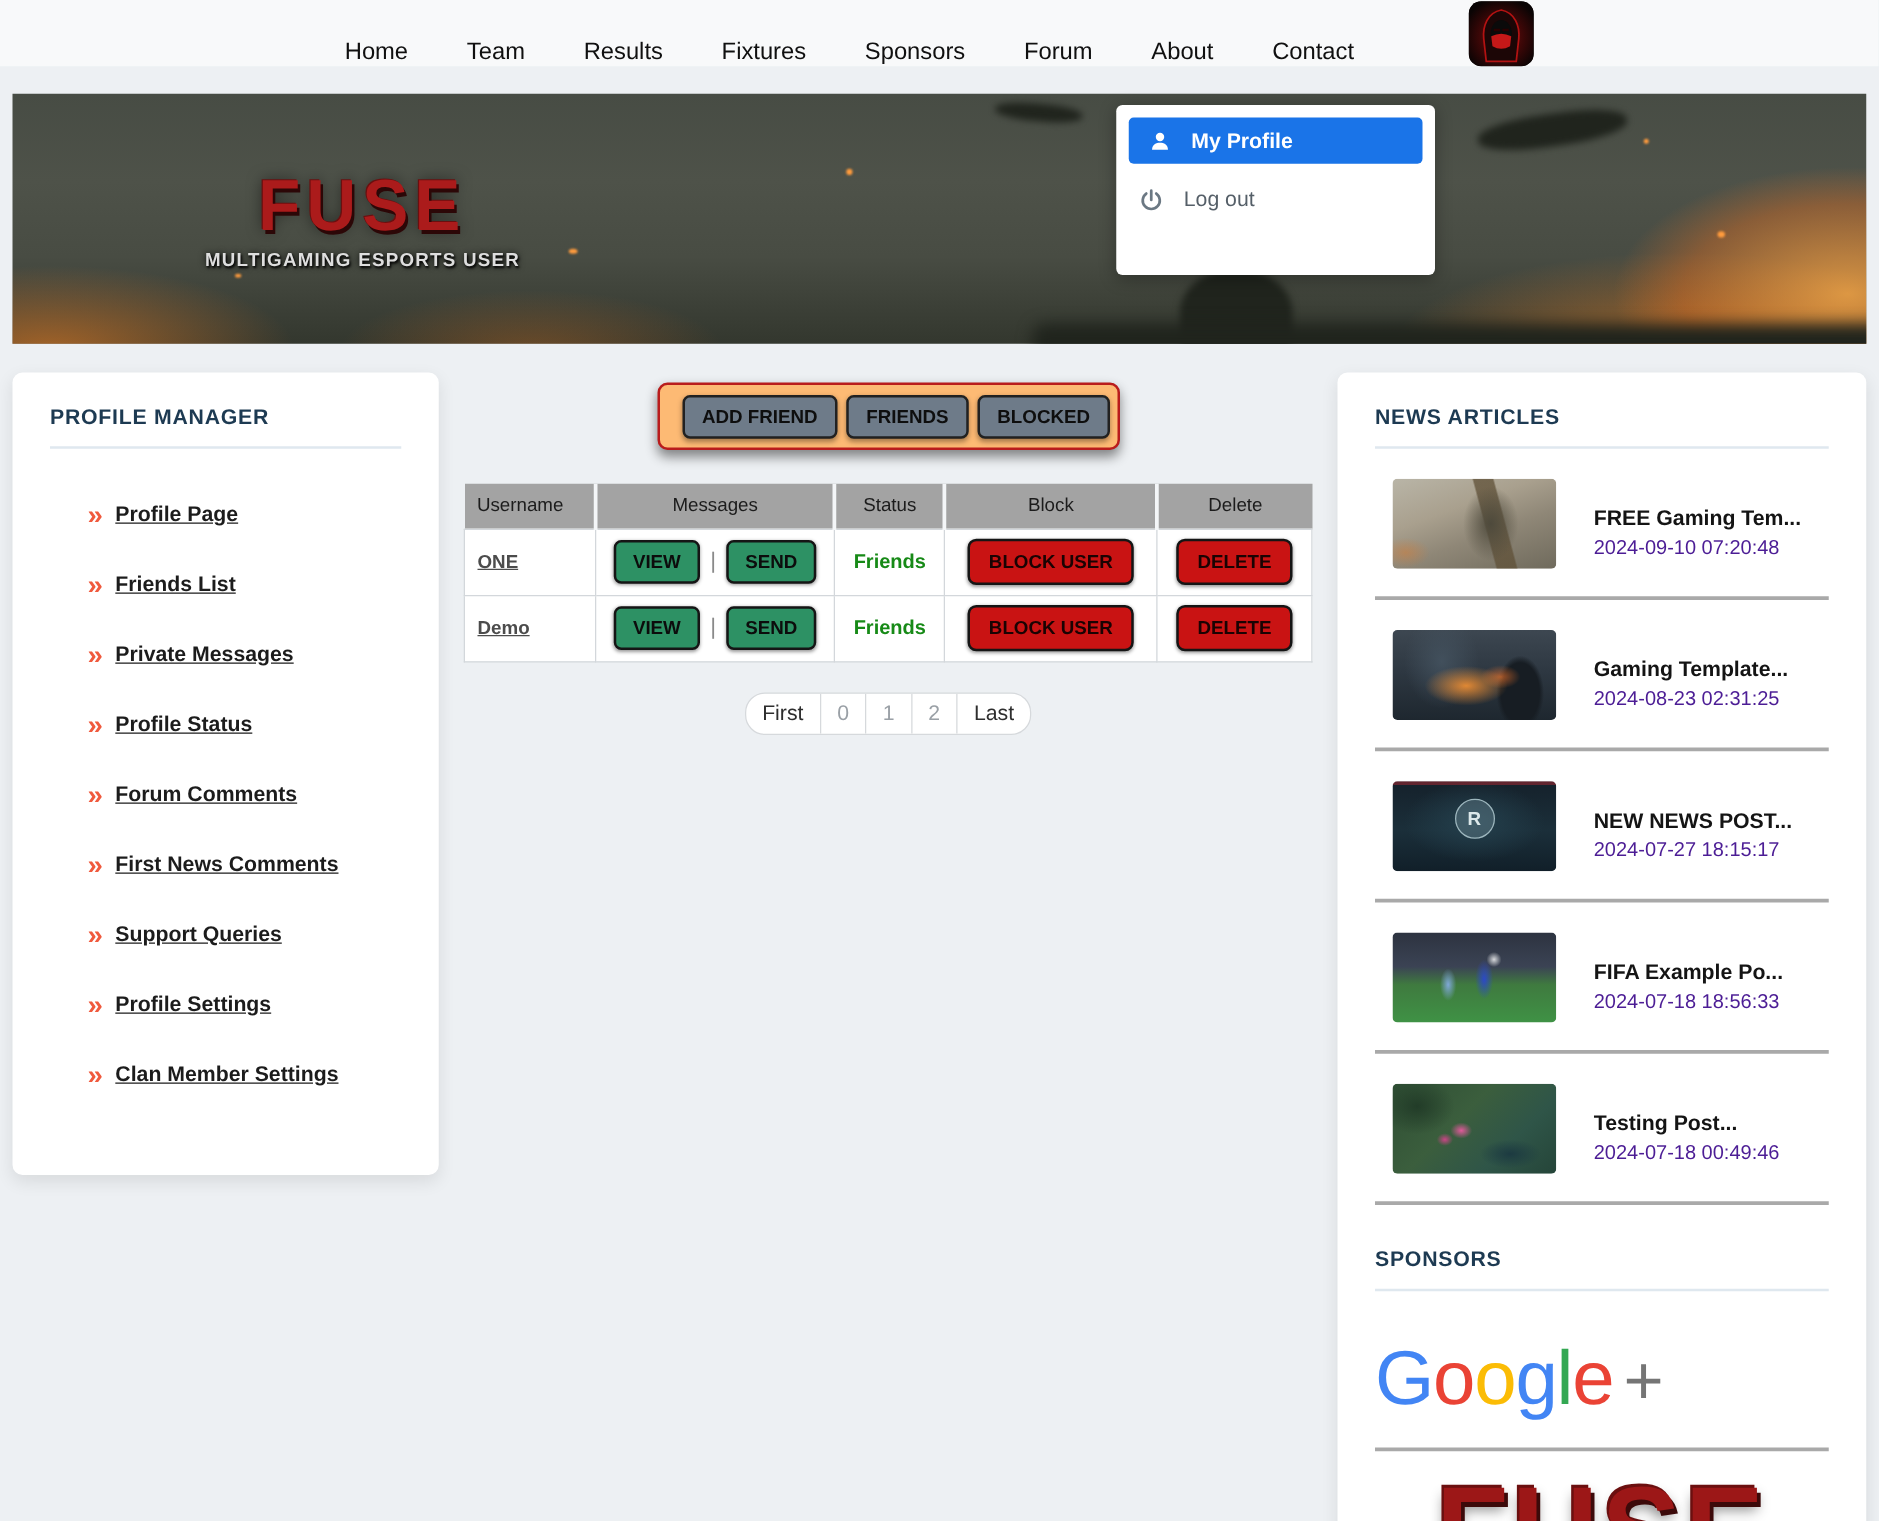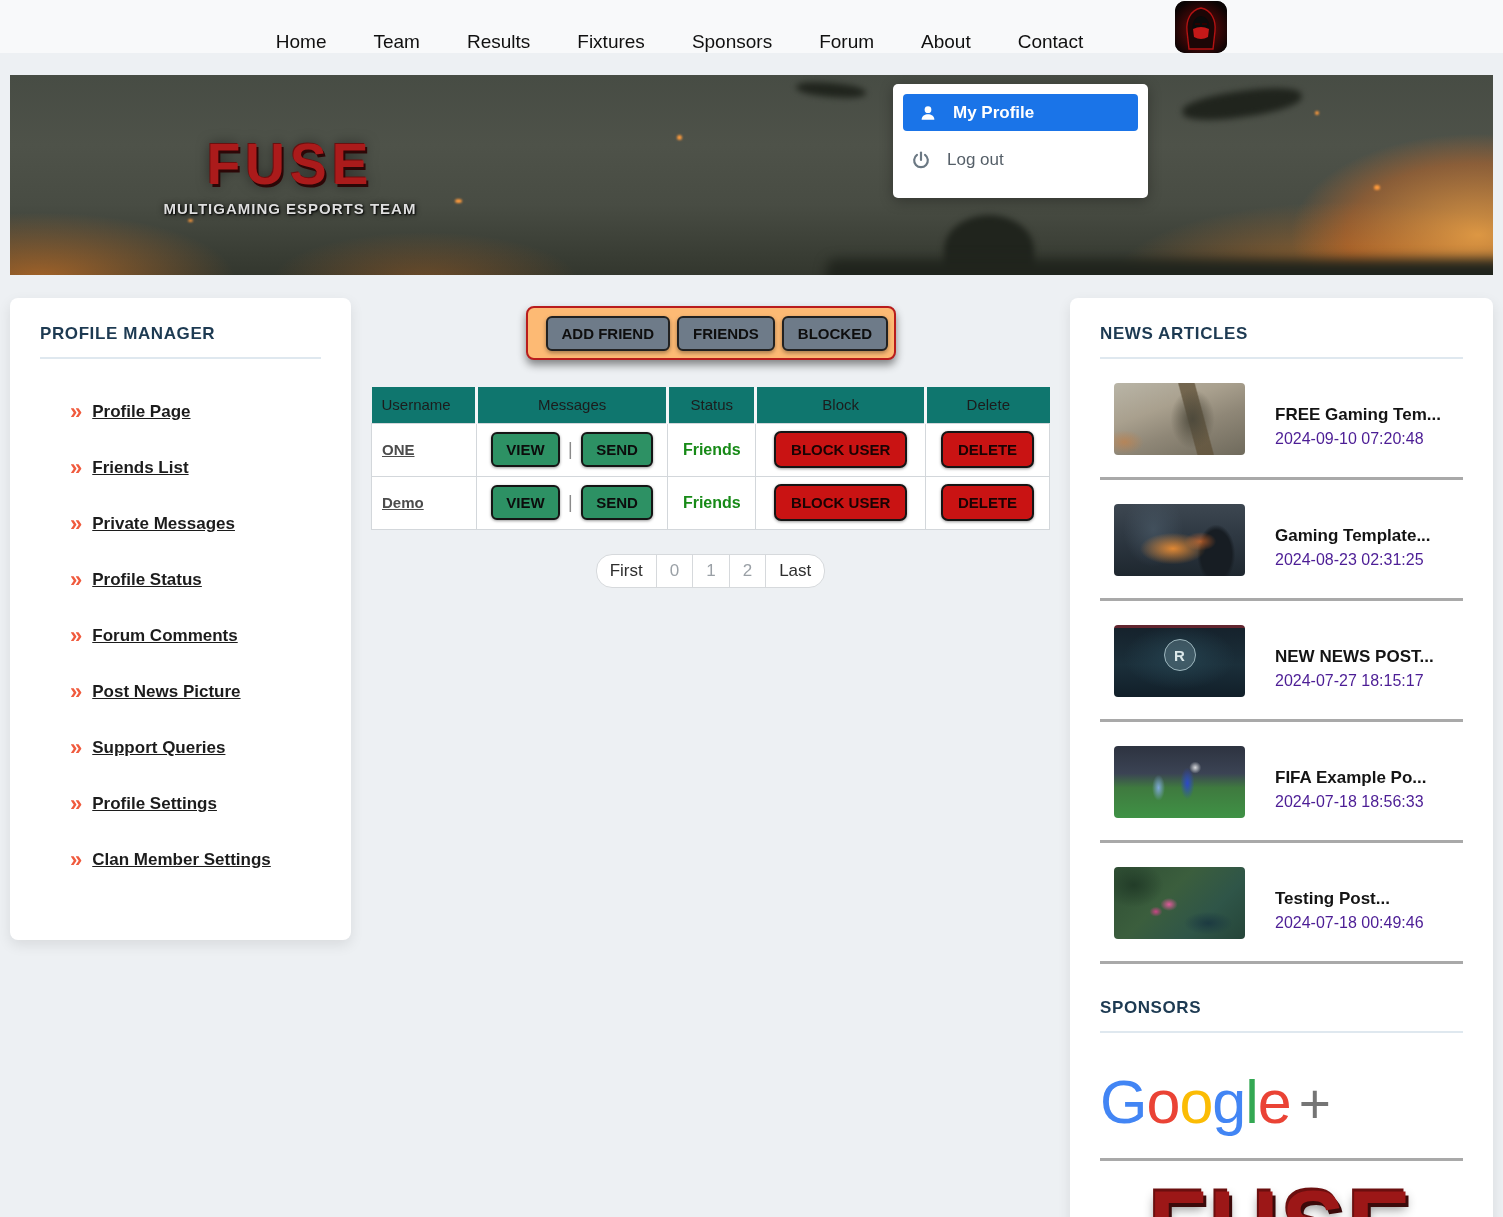--- a/index.html
+++ b/index.html
@@ -52,21 +52,21 @@
     text-shadow:2px 3px 0 #2c0707, -1px -1px 0 #6b0f0f, 0 0 12px rgba(0,0,0,.55);
     transform:scaleY(1.05);
   }
   .banner-logo .tagline {
     margin-top:8px; font-size:15px; font-weight:bold; letter-spacing:1px; color:#dedede;
     text-shadow:1px 1px 2px #000, 0 0 6px rgba(0,0,0,.8);
   }
 
   
   .dropdown {
-    position:absolute; left:893px; top:84px; width:255px; height:114px;
+    position:absolute; left:893px; top:84px; width:255px; height:136px;
     background:#fff; border-radius:5px; box-shadow:0 3px 14px rgba(0,0,0,.3);
     z-index:10; padding:10px;
   }
   .menu-profile {
     display:flex; align-items:center; gap:16px; height:37px; padding:0 16px;
     background:#1a74e8; border-radius:4px; cursor:pointer;
   }
   .menu-profile span { color:#fff; font-size:17px; font-weight:bold; }
   .menu-logout {
     display:flex; align-items:center; gap:16px; height:40px; padding:0 8px; margin-top:9px;
@@ -98,21 +98,21 @@
     border:2px solid #b91c1c; border-radius:8px; box-shadow:0 5px 9px rgba(0,0,0,.45);
     display:flex; align-items:center; gap:7px; padding-left:18px;
   }
   .tab-btn {
     background:#6e7b89; border:2px solid #212121; border-radius:6px; cursor:pointer;
     font-family:"Liberation Sans", sans-serif; font-size:15px; font-weight:bold; color:#0e0e0e;
     padding:7px 14px; box-shadow:0 2px 4px rgba(0,0,0,.35); white-space:nowrap;
   }
   .friends-table { margin:27px 0 0 20px; border-collapse:collapse; width:679px; }
   .friends-table th {
-    background:#0f766e; color:#1c1c1c; font-size:15px; font-weight:normal;
+    background:#a3a3a3; color:#1c1c1c; font-size:15px; font-weight:normal;
     height:36px; border-right:3px solid #f4f6f8; text-align:center;
   }
   .friends-table th:first-child { text-align:left; padding-left:10px; width:105px; }
   .friends-table th:nth-child(2){ width:192px; } .friends-table th:nth-child(3){ width:88px; }
   .friends-table th:nth-child(4){ width:170px; } .friends-table th:last-child { border-right:none; width:124px; }
   .friends-table td {
     height:53px; background:#fff; border:1px solid #d3d7db; text-align:center; vertical-align:middle;
   }
   .friends-table td.user-cell { text-align:left; padding-left:10px; }
   .user-link { color:#4c4c4c; font-size:15px; font-weight:bold; text-decoration:underline; cursor:pointer; }
@@ -231,21 +231,21 @@
   <span class="silhouette sil-soldier"></span>
   <span class="silhouette sil-ground"></span>
   <span class="ember e1"></span>
   <span class="ember e2"></span>
   <span class="ember e3"></span>
   <span class="ember e4"></span>
   <span class="ember e5"></span>
   <span class="ember e6"></span>
   <div class="banner-logo">
     <div class="fuse">FUSE</div>
-    <div class="tagline">MULTIGAMING ESPORTS TEAM</div>
+    <div class="tagline">MULTIGAMING ESPORTS USER</div>
   </div>
 </div>
 
 <div class="dropdown">
   <div class="menu-profile">
     <svg width="18" height="18" viewBox="0 0 24 24">
       <circle cx="12" cy="7.5" r="4.5" fill="#fff"></circle>
       <path d="M3.5 21 C3.5 15.5 8 13.5 12 13.5 C16 13.5 20.5 15.5 20.5 21 Z" fill="#fff"></path>
     </svg>
     <span>My Profile</span>
@@ -278,21 +278,21 @@
     <li class="sidebar-item">
       <span class="chev">»</span>
       <a>Profile Status</a>
     </li>
     <li class="sidebar-item">
       <span class="chev">»</span>
       <a>Forum Comments</a>
     </li>
     <li class="sidebar-item">
       <span class="chev">»</span>
-      <a>Post News Picture</a>
+      <a>First News Comments</a>
     </li>
     <li class="sidebar-item">
       <span class="chev">»</span>
       <a>Support Queries</a>
     </li>
     <li class="sidebar-item">
       <span class="chev">»</span>
       <a>Profile Settings</a>
     </li>
     <li class="sidebar-item">

